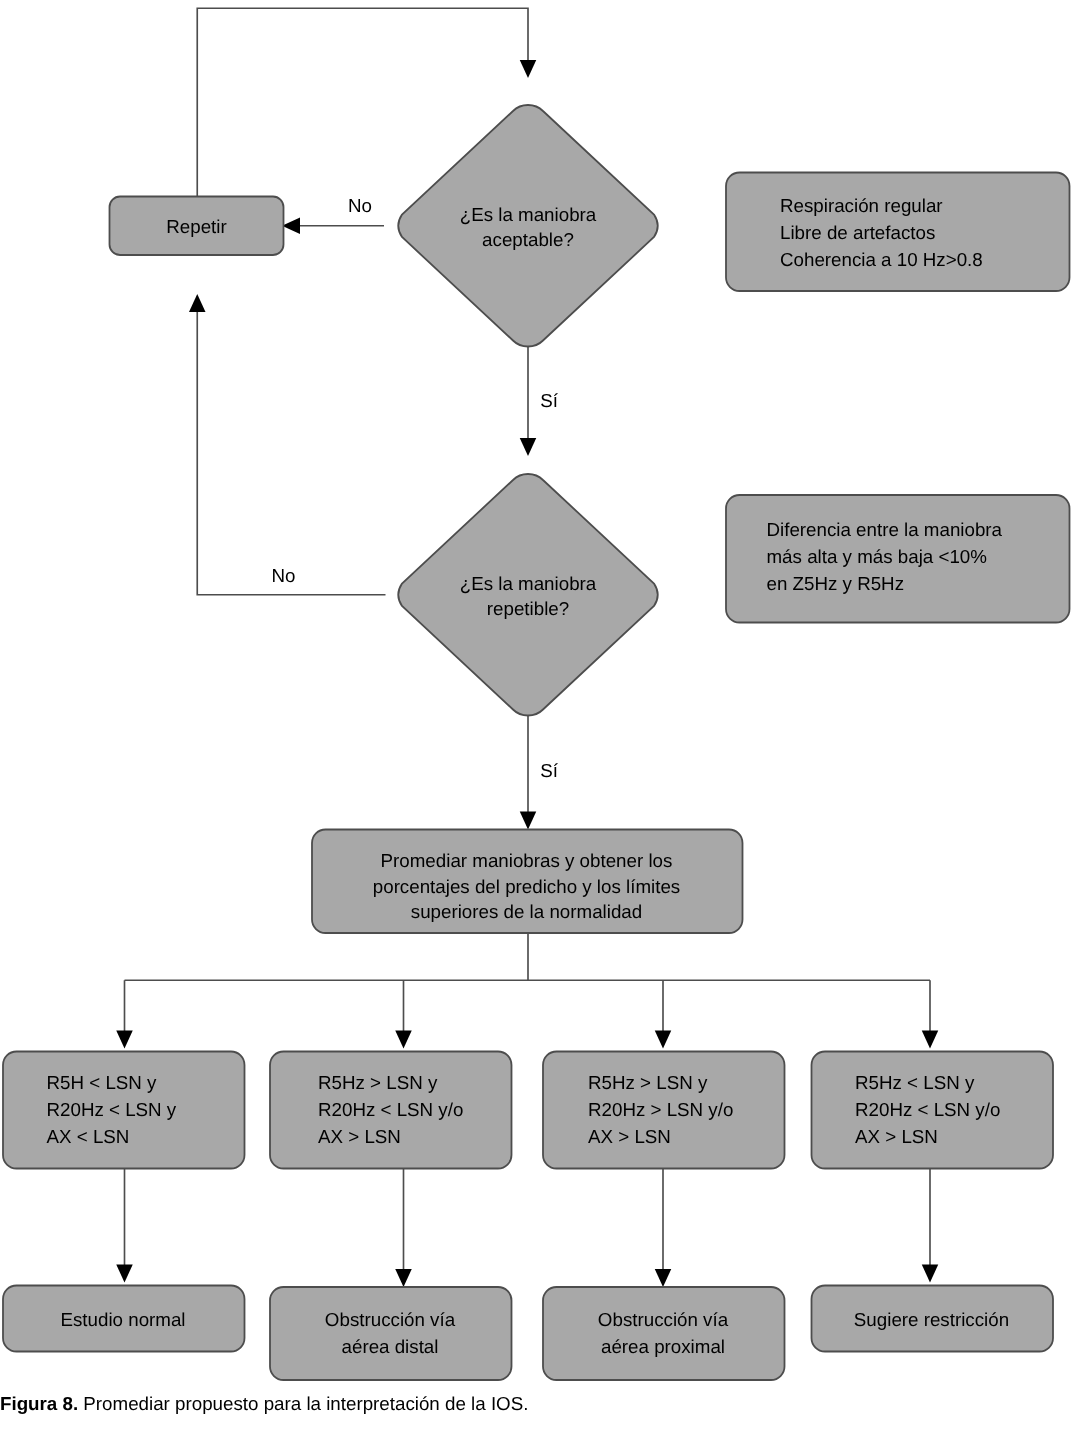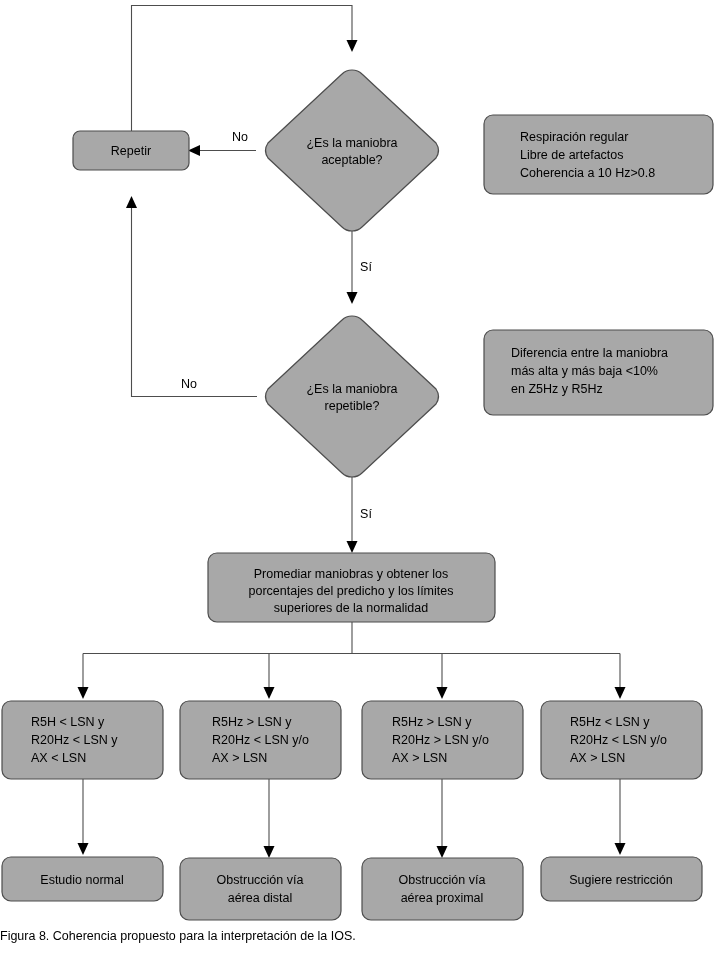--- a/index.html
+++ b/index.html
@@ -54,21 +54,21 @@
     position: absolute;
     left: 0;
     top: 928px;
     width: 716px;
     font-size: 12.5px;
     color: #000000;
     font-family: "Liberation Sans", sans-serif;
     line-height: 1.35;
     white-space: nowrap;
   }
-  .caption-label { font-weight: normal; text-align: center; }
+  .caption-label { font-weight: bold; text-align: center; }
 </style>
 </head>
 <body>
 
 <svg id="flowchart" viewBox="0 0 716 926" width="716" height="926">
 
   <g>
     <path class="edge-line" d="M 131.5 131 L 131.5 5.5 L 352 5.5 L 352 44"></path>
     <polygon class="edge-arrow" points="352,52 346.5,40 357.5,40"></polygon>
   </g>
@@ -205,14 +205,14 @@
   </g>
 
   <g>
     <rect class="node-shape" x="541" y="857" width="161" height="44" rx="9" ry="9"></rect>
     <text class="node-text node-text-center" x="621" y="884">Sugiere restricción</text>
   </g>
 
 </svg>
 
 <div class="caption">
-  <span class="caption-label">Figura 8.</span><span> Coherencia propuesto para la interpretación de la IOS.</span>
+  <span class="caption-label">Figura 8.</span><span> Promediar propuesto para la interpretación de la IOS.</span>
 </div>
 
 </body></html>

